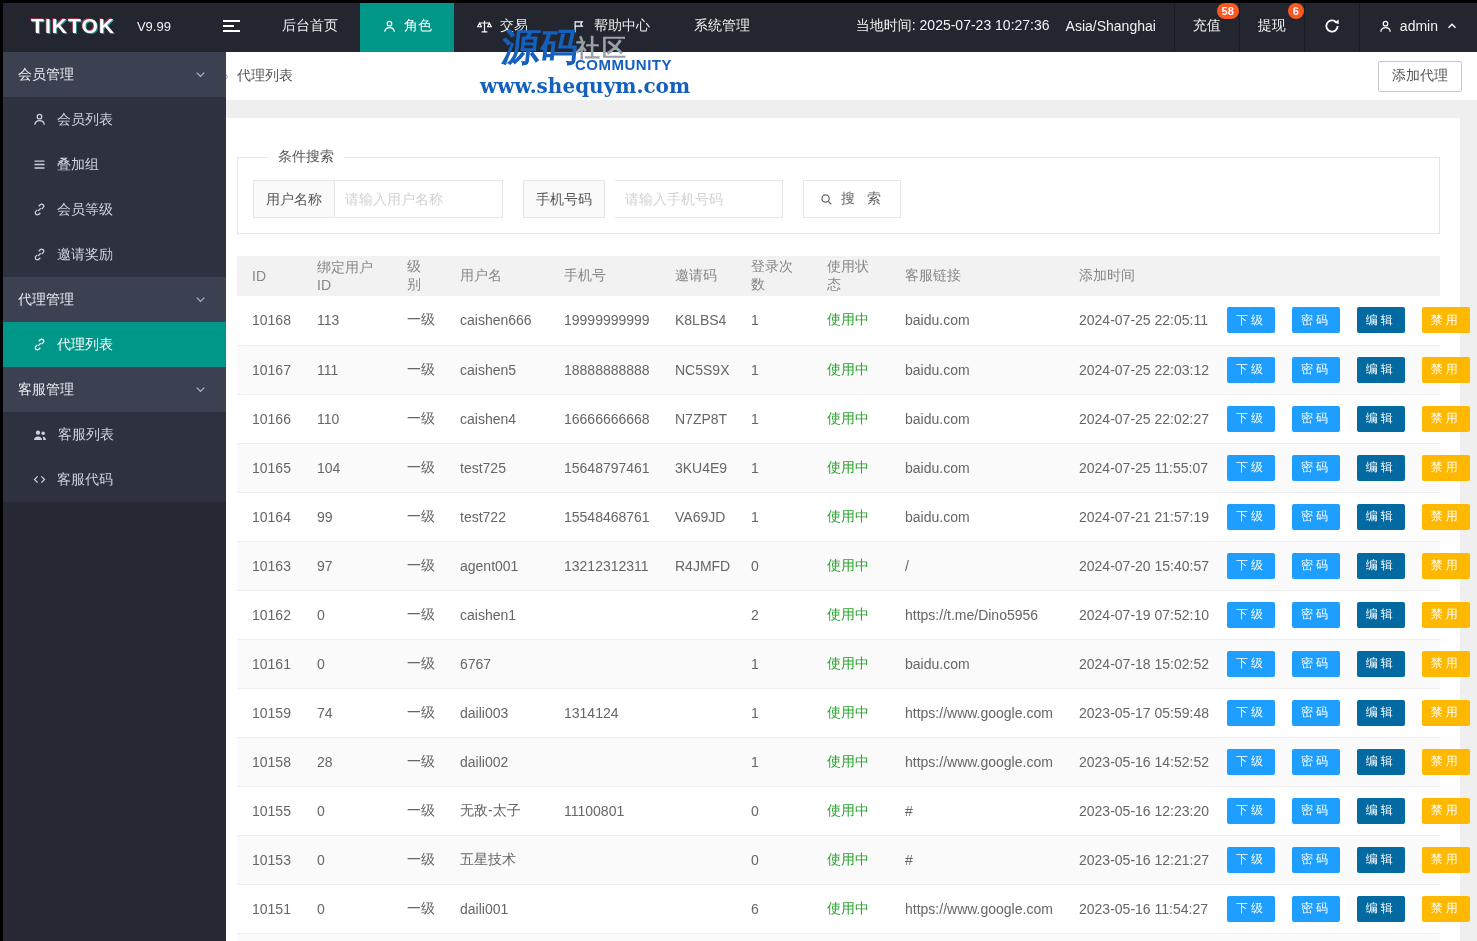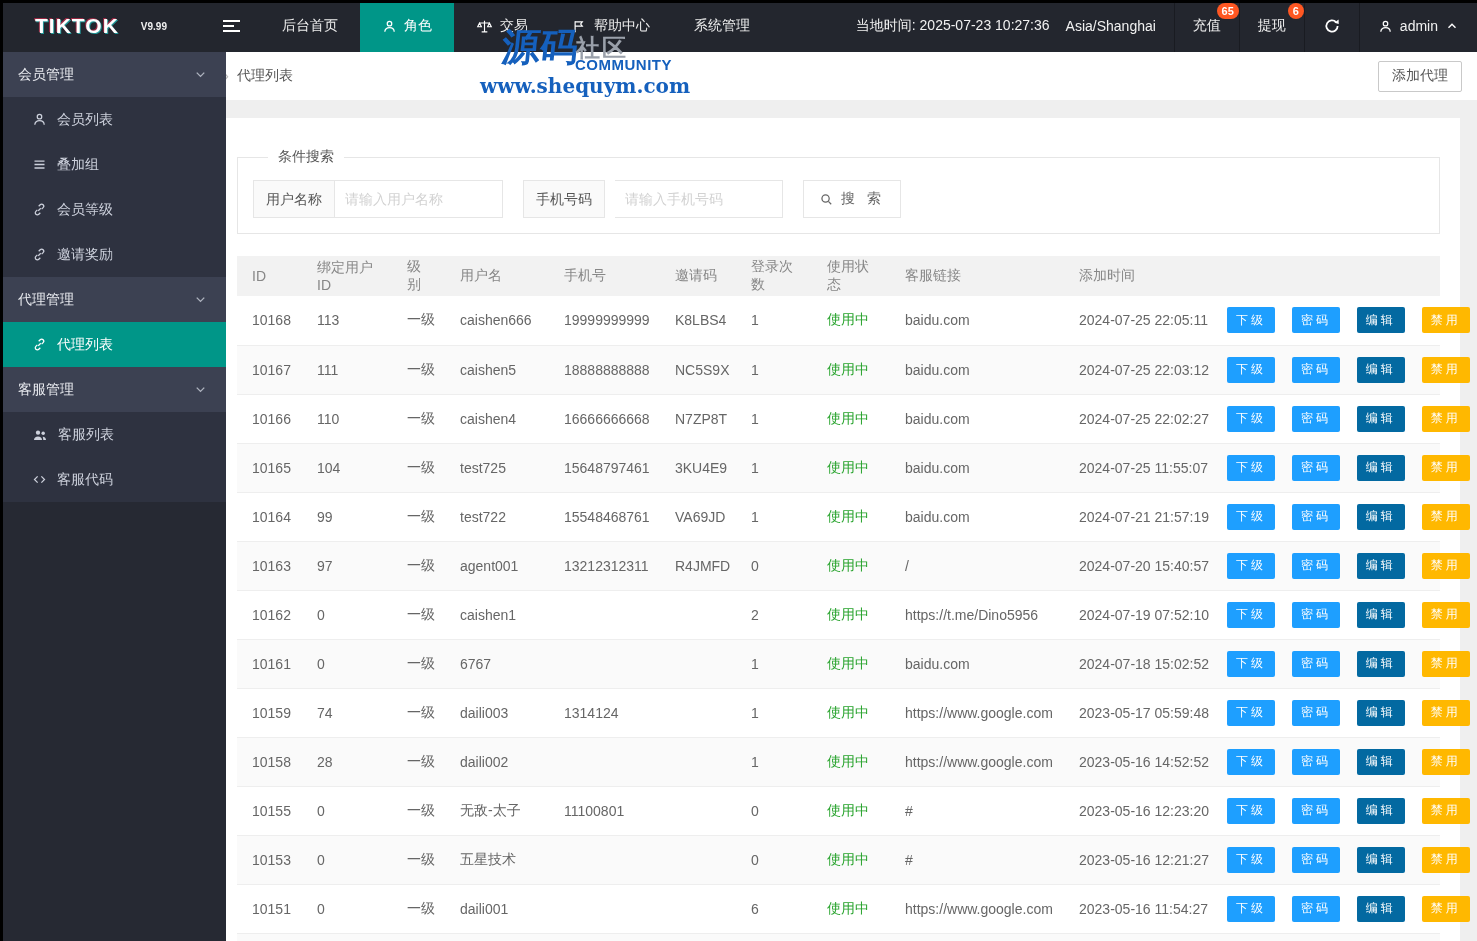--- a/index.html
+++ b/index.html
@@ -10,21 +10,21 @@
   }
   
   .edge-top { position:absolute; left:0; top:0; width:100%; height:3px; background:#000; z-index:400; }
   .edge-left { position:absolute; left:0; top:0; width:3px; height:100%; background:#000; z-index:400; }
 
   
   .topbar { position:absolute; left:0; top:0; right:0; height:52px; background:#23262e; color:#f1f1f1; display:flex; align-items:stretch; z-index:20; }
   .logo-area { width:202px; display:flex; align-items:center; justify-content:center; flex:none;gap:19px; }
   .logo-text { font-size:21px; font-weight:bold; letter-spacing:1px; color:#fff;
     text-shadow:-1px -1px 0 rgba(254,44,85,.55), 1px 1px 0 rgba(37,244,238,.55); }
-  .logo-ver { font-size:10px; font-weight:bold; vertical-align:super; margin-left:3px; }
+  .logo-ver { font-size:13px; font-weight:normal; vertical-align:super; margin-left:3px; }
   .nav { display:flex; align-items:stretch; }
   .nav-toggle { width:58px; display:flex; align-items:center; justify-content:center; cursor:pointer; }
   .bars { display:flex; flex-direction:column; gap:3px; }
   .bars i { display:block; width:17px; height:2px; background:#fff; }
   .bars i.mid { width:11px; }
   .nav-item { display:flex; align-items:center; gap:7px; padding:0 22px; font-size:14px; color:#ededed; cursor:pointer; }
   .nav-item.active { background:#009688; color:#fff; }
   .nav-item svg { flex:none; }
   .topbar-right { margin-left:auto; display:flex; align-items:stretch; font-size:14px; }
   .tb-item { display:flex; align-items:center; padding:0 18px; position:relative; border-left:1px solid rgba(0,0,0,.28); cursor:pointer; }
@@ -124,21 +124,21 @@
       <span>系统管理</span>
     </div>
   </nav>
   <div class="topbar-right">
     <div class="tb-item tb-time no-line">
       <span>当地时间: 2025-07-23 10:27:36</span>
       <span>Asia/Shanghai</span>
     </div>
     <div class="tb-item">
       <span>充值</span>
-      <span class="badge">65</span>
+      <span class="badge">58</span>
     </div>
     <div class="tb-item">
       <span>提现</span>
       <span class="badge">6</span>
     </div>
     <div class="tb-item">
       <svg width="18" height="18" viewBox="0 0 24 24" fill="none" stroke="#fff" stroke-width="2.4">
           <path d="M19.5 12a7.5 7.5 0 1 1-2.1-5.2"></path>
           <polygon points="20.8,3.2 21,9.2 15.2,7.6" fill="#fff" stroke="none"></polygon>
         </svg>

